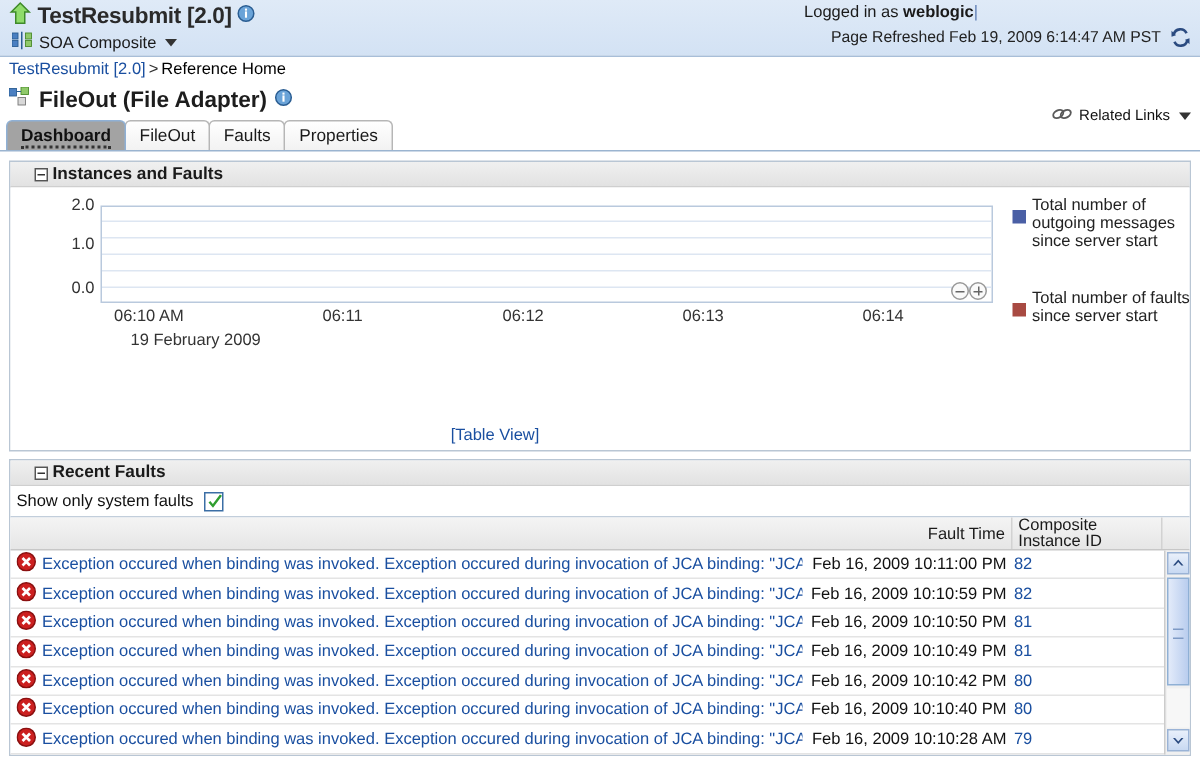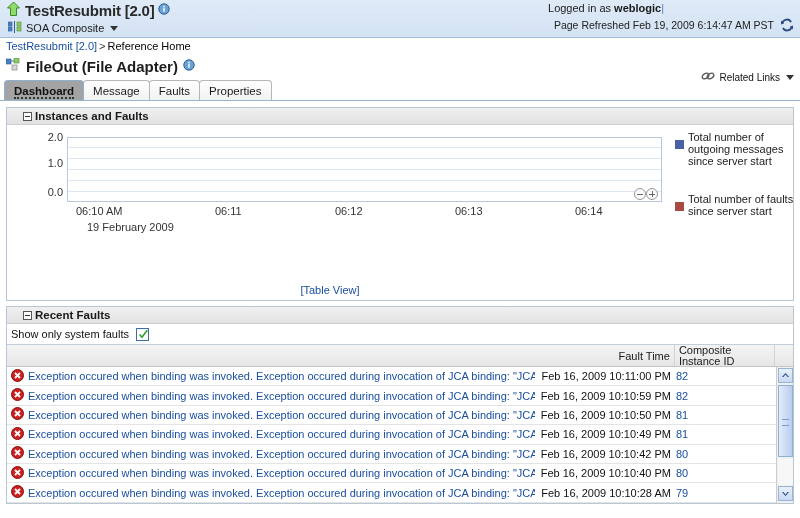--- a/index.html
+++ b/index.html
@@ -35,21 +35,21 @@
   .subtitle-text { font-size: 11px; color: #1a1a1a; }
   .caret-down {
     width: 0; height: 0;
     border-left: 4px solid transparent;
     border-right: 4px solid transparent;
     border-top: 5px solid #333;
     display: inline-block;
     margin-left: 2px;
   }
   .logged-in {
-    position: absolute; right: 136px; top: 2px;
+    position: absolute; right: 148px; top: 2px;
     font-size: 11px; color: #1a1a1a; white-space: nowrap;
   }
   .logged-in b { font-weight: bold; }
   .cursor-bar { color:#5f7fb5; }
   .refreshed {
     position: absolute; right: 26px; top: 19px;
     font-size: 10.5px; color: #222; white-space: nowrap;
   }
   .refresh-icon {
     position: absolute; right: 6px; top: 18px;
@@ -412,21 +412,21 @@
     <span>Related Links</span>
     <span class="caret-down"></span>
   </div>
 </div>
 
 <div class="tabs">
   <div class="tab active">
     <span class="tab-label">Dashboard</span>
   </div>
   <div class="tab">
-    <span class="tab-label">Message</span>
+    <span class="tab-label">FileOut</span>
   </div>
   <div class="tab">
     <span class="tab-label">Faults</span>
   </div>
   <div class="tab">
     <span class="tab-label">Properties</span>
   </div>
 </div>
 
 <div class="panel">

